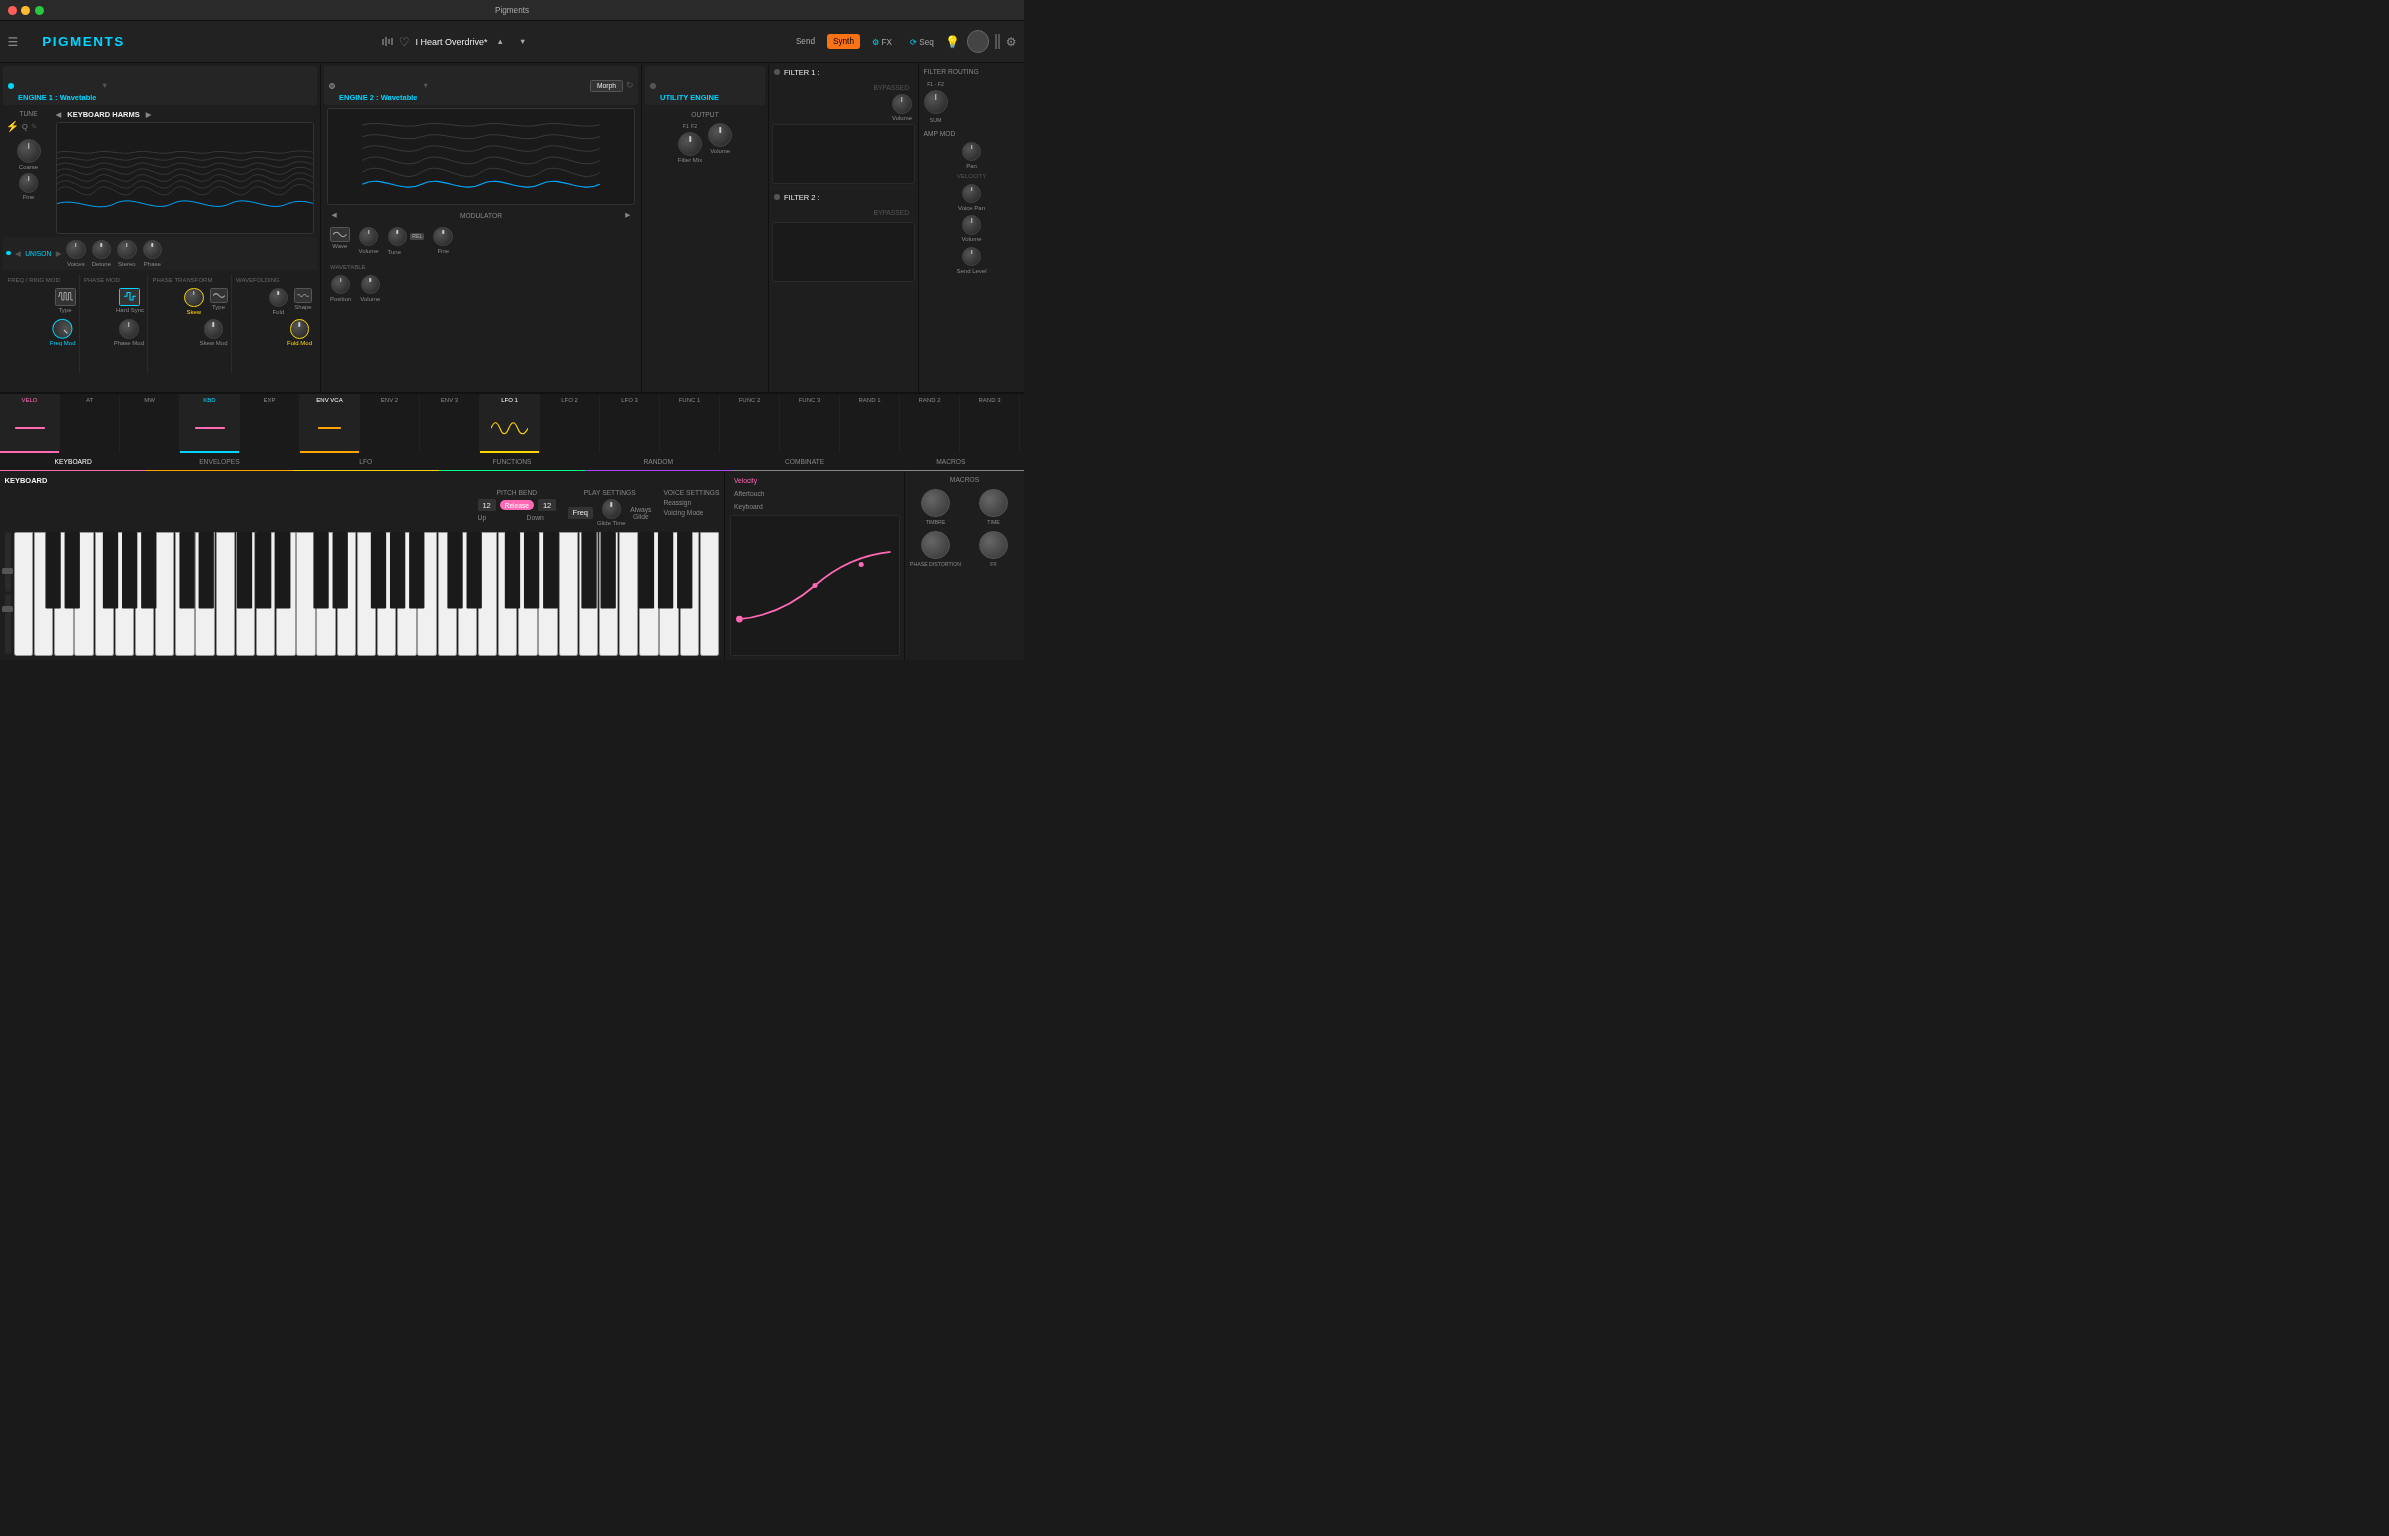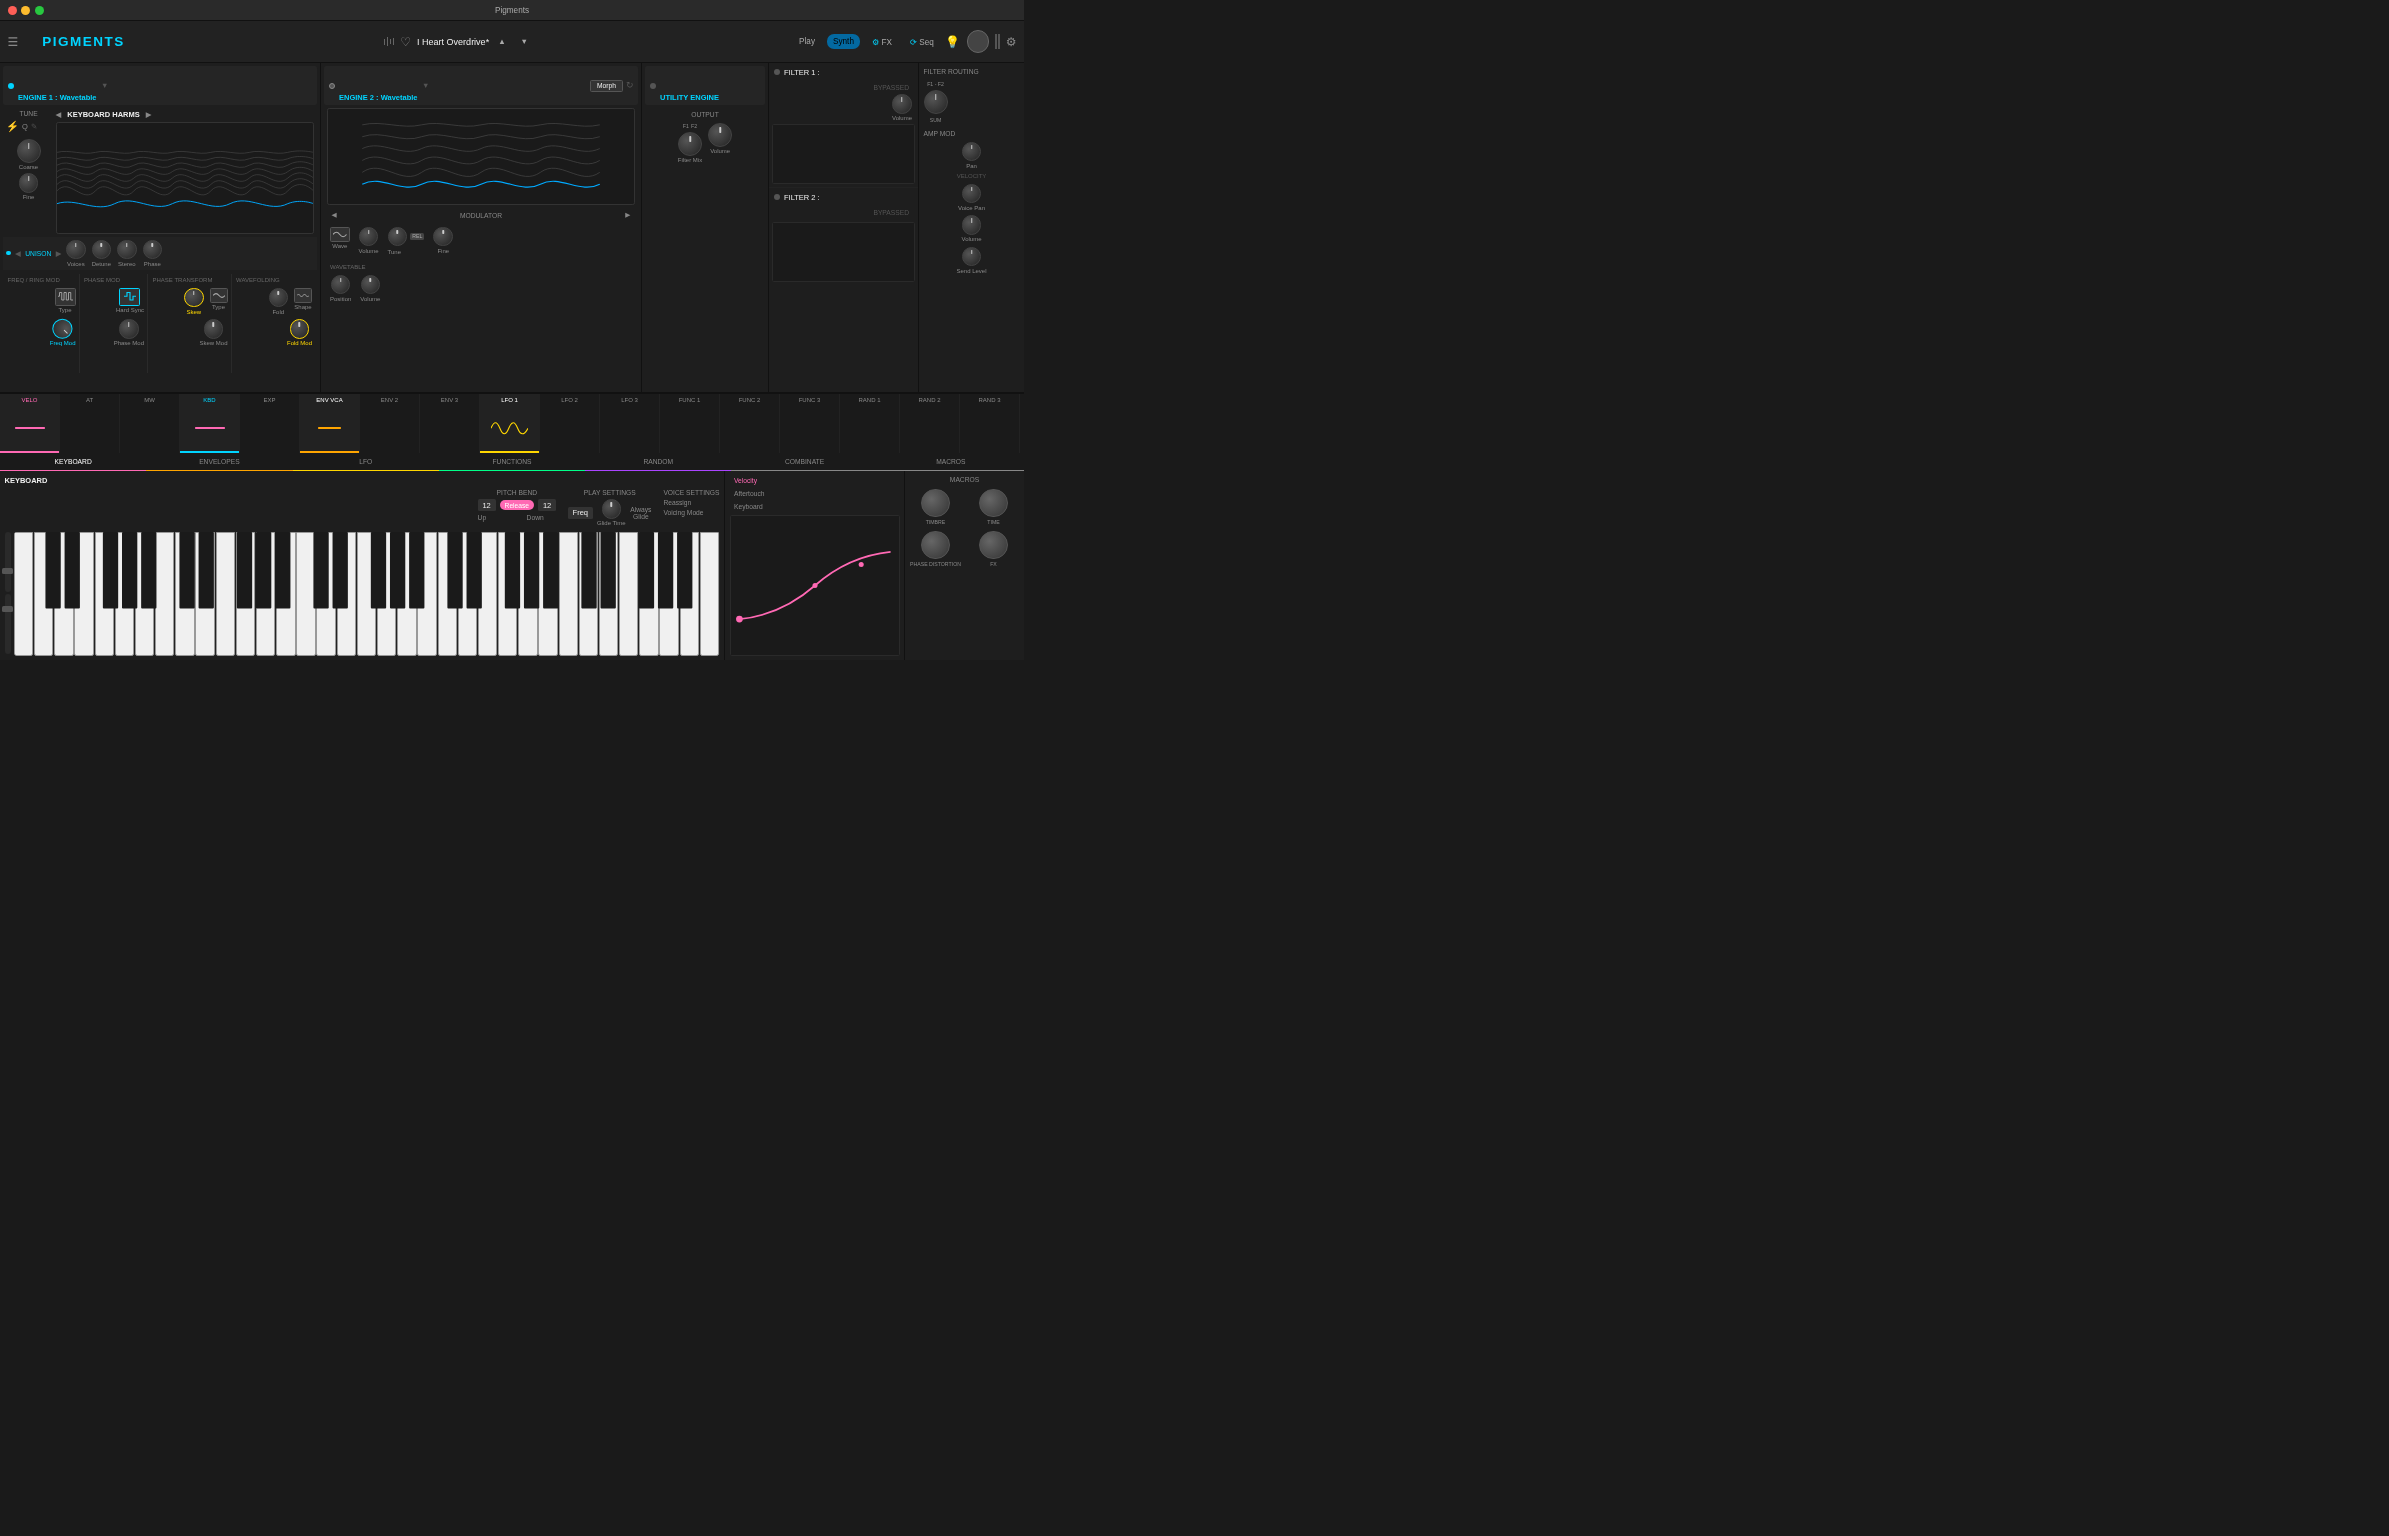--- a/index.html
+++ b/index.html
@@ -59,23 +59,22 @@
     .toolbar-btn {
       background: none;
       border: none;
       color: #aaa;
       cursor: pointer;
       padding: 3px 6px;
       border-radius: 3px;
       font-size: 8.2px;
     }
     .toolbar-btn.active {
-      background: #0369a1;
+      background: #f97316;
       color: #000;
-      border-radius: 7px;
     }
     .preset-area {
       display: flex;
       align-items: center;
       gap: 3px;
     }
 
     
     .synth-body {
       background: #1e1e1e;
@@ -601,21 +600,21 @@
     <div class="dot" style="height:4.5px;"></div>
     <div class="dot" style="height:7.5px;"></div>
   </div>
   <span style="font-size:12px;color:#888;cursor:pointer;">♡</span>
   <div class="preset-area">
     <span style="font-size:9px;color:#eee;">I Heart Overdrive*</span>
     <button class="toolbar-btn" style="font-size:7.5px;">▲</button>
     <button class="toolbar-btn" style="font-size:7.5px;">▼</button>
   </div>
   <div class="toolbar-spacer"></div>
-  <button class="toolbar-btn">Play</button>
+  <button class="toolbar-btn">Send</button>
   <button class="toolbar-btn active">Synth</button>
   <button class="toolbar-btn">
     <span style="color:#00d4ff;">⚙</span>
     <span>FX</span>
   </button>
   <button class="toolbar-btn">
     <span style="color:#00d4ff;">⟳</span>
     <span>Seq</span>
   </button>
   <span style="font-size:12px;color:#888;cursor:pointer;">💡</span>

